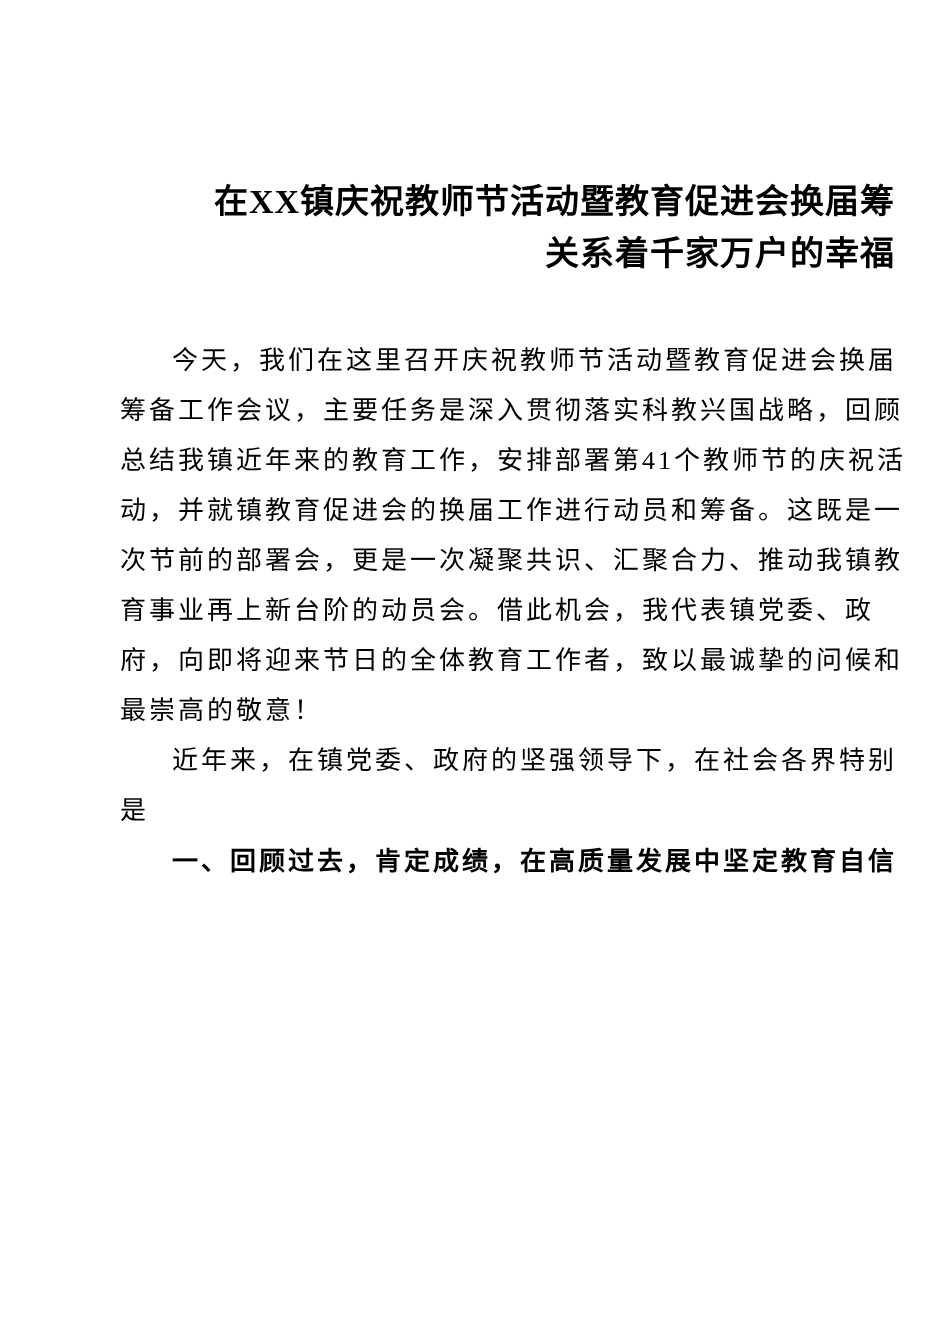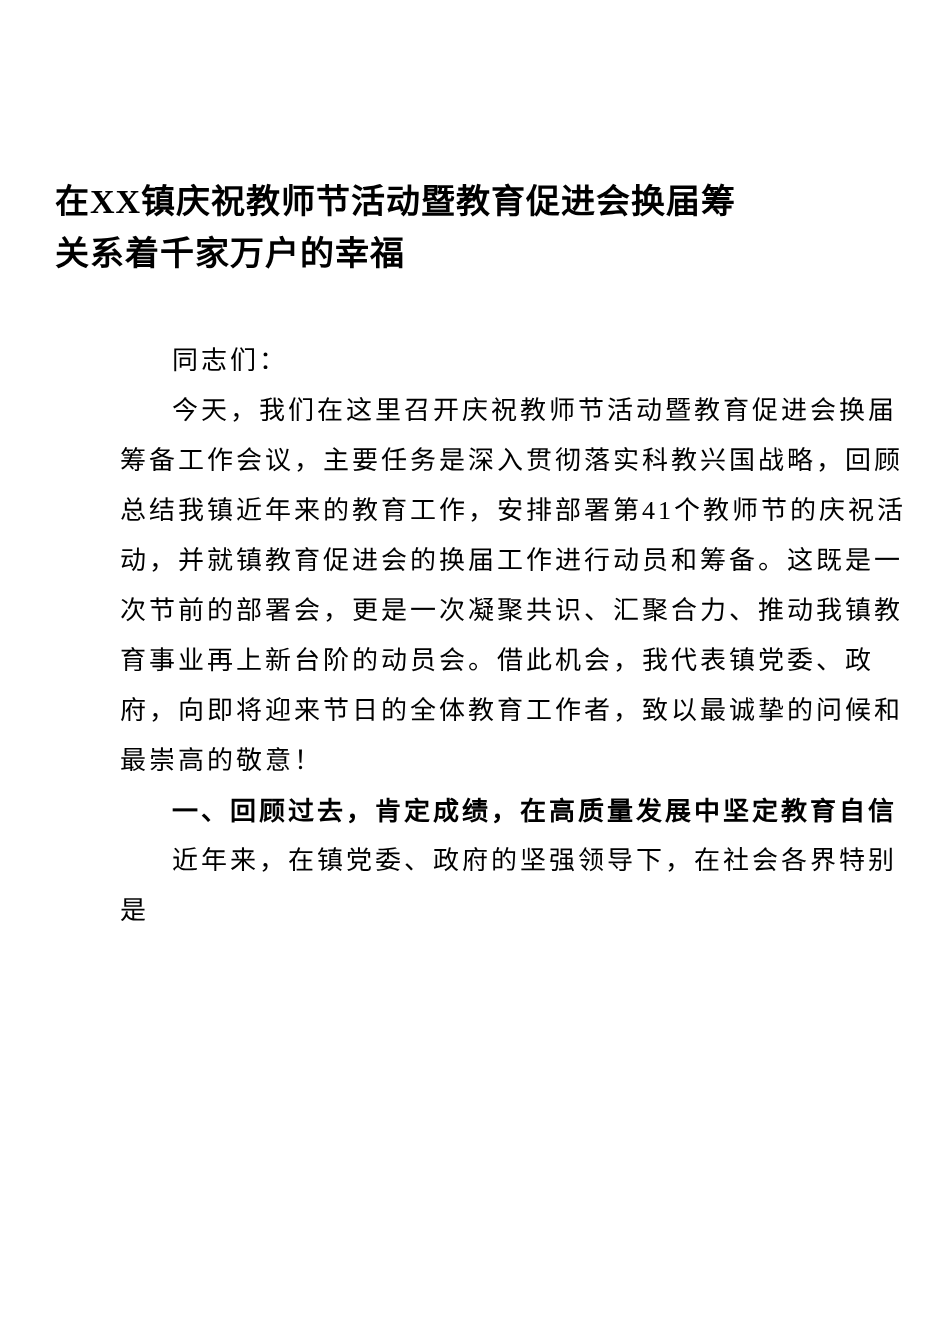--- a/index.html
+++ b/index.html
@@ -15,21 +15,21 @@
   .page {
     position: relative;
     width: 950px;
     height: 1344px;
     background: #ffffff;
     color: #000000;
     box-sizing: border-box;
   }
   .doc-title {
     margin: 176px 55px 0 55px;
-    text-align: left;
+    text-align: right;
     font-family: "Liberation Serif", "DejaVu Serif", serif;
     font-weight: 700;
     font-size: 34px;
     line-height: 52px;
     letter-spacing: 1px;
     color: #000000;
   }
   .doc-body {
     margin: 56px 40px 0 120px;
     font-family: "Liberation Serif", "DejaVu Serif", serif;
@@ -55,22 +55,21 @@
 
 <div class="page">
   <div class="doc-title">
 
       <div class="title-line">在XX镇庆祝教师节活动暨教育促进会换届筹</div>
 
       <div class="title-line">关系着千家万户的幸福</div>
     </div>
   <div class="doc-body">
 
-      <p class="para normal">同志们：</p>
 
       <p class="para normal">今天，我们在这里召开庆祝教师节活动暨教育促进会换届筹备工作会议，主要任务是深入贯彻落实科教兴国战略，回顾总结我镇近年来的教育工作，安排部署第41个教师节的庆祝活动，并就镇教育促进会的换届工作进行动员和筹备。这既是一次节前的部署会，更是一次凝聚共识、汇聚合力、推动我镇教育事业再上新台阶的动员会。借此机会，我代表镇党委、政府，向即将迎来节日的全体教育工作者，致以最诚挚的问候和最崇高的敬意！</p>
 
 
+      <p class="para normal">近年来，在镇党委、政府的坚强领导下，在社会各界特别是</p>
+
       <p class="para heading">一、回顾过去，肯定成绩，在高质量发展中坚定教育自信</p>
-
-      <p class="para normal">近年来，在镇党委、政府的坚强领导下，在社会各界特别是</p>
     </div>
 </div>
 
 </body></html>

